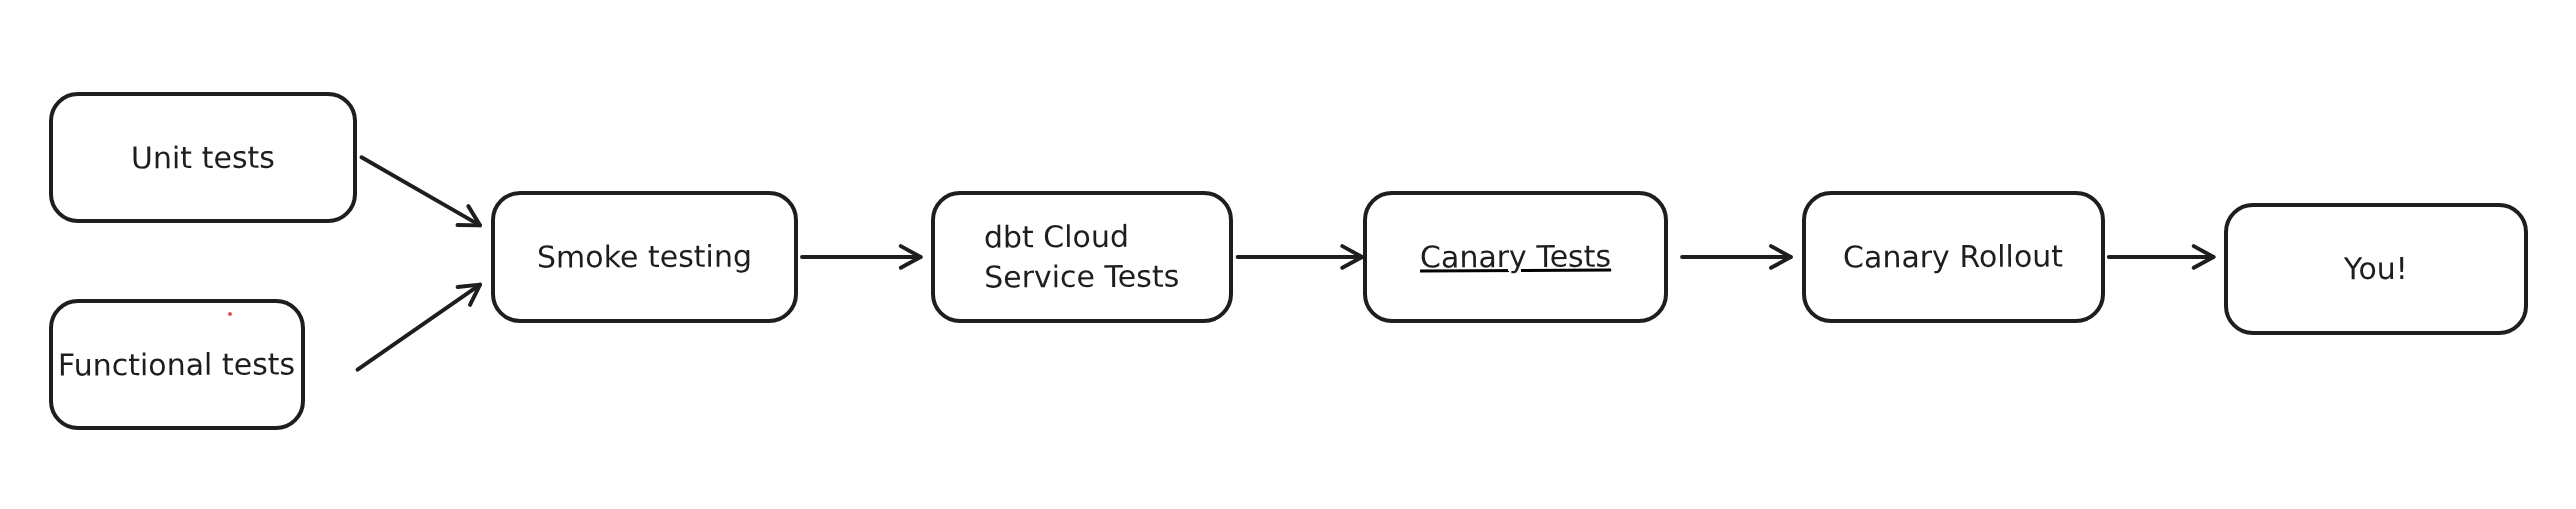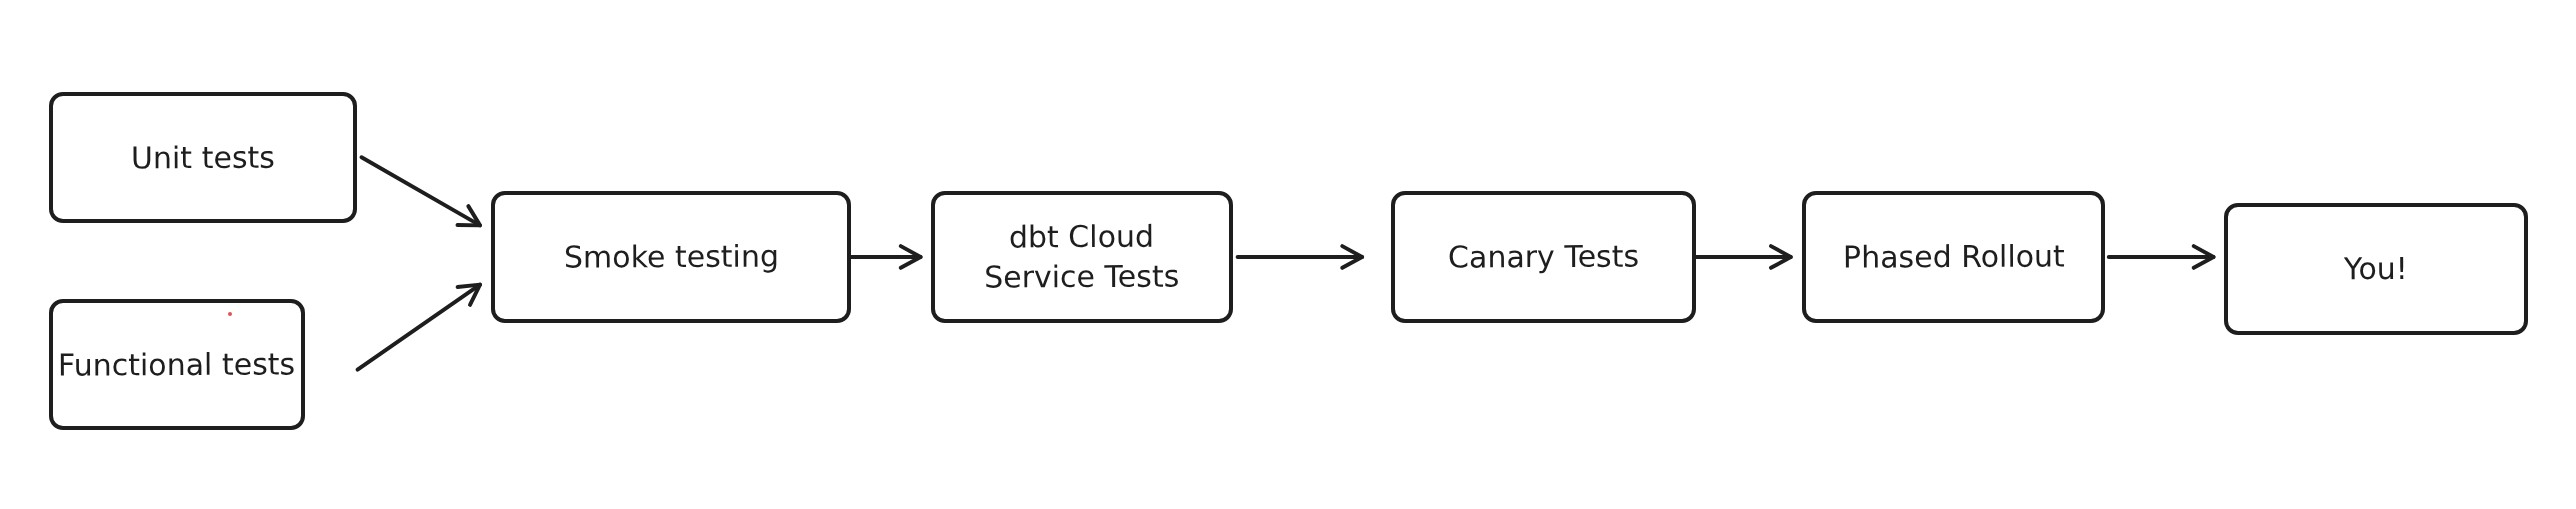--- a/index.html
+++ b/index.html
@@ -25,25 +25,24 @@
     top: 0;
     width: 2576px;
     height: 510px;
     pointer-events: none;
   }
   .node {
     position: absolute;
     box-sizing: border-box;
     background: #ffffff;
     border: 4px solid #1e1e1e;
-    border-radius: 14px;
+    border-radius: 29px;
     display: flex;
     align-items: center;
     justify-content: center;
-    text-align: center;
   }
   .node-label {
     color: #1e1e1e;
     font-size: 30px;
     line-height: 1.32;
     white-space: pre-line;
     letter-spacing: 0px;
     transform: rotate(-0.3deg);
   }
   .artifact-dot {
@@ -78,35 +77,35 @@
   </svg>
 
   <div class="node" style="left:49px; top:92px; width:308px; height:131px;">
     <span class="node-label">Unit tests</span>
   </div>
 
   <div class="node" style="left:49px; top:299px; width:256px; height:131px;">
     <span class="node-label">Functional tests</span>
   </div>
 
-  <div class="node" style="left:491px; top:191px; width:360px; height:132px;">
+  <div class="node" style="left:491px; top:191px; width:307px; height:132px;">
     <span class="node-label">Smoke testing</span>
   </div>
 
   <div class="node" style="left:931px; top:191px; width:302px; height:132px;">
     <span class="node-label">dbt Cloud
 Service Tests</span>
   </div>
 
-  <div class="node" style="left:1391px; top:191px; width:305px; height:132px;">
+  <div class="node" style="left:1363px; top:191px; width:305px; height:132px;text-decoration:underline;">
     <span class="node-label">Canary Tests</span>
   </div>
 
   <div class="node" style="left:1802px; top:191px; width:303px; height:132px;">
-    <span class="node-label">Phased Rollout</span>
+    <span class="node-label">Canary Rollout</span>
   </div>
 
   <div class="node" style="left:2224px; top:203px; width:304px; height:132px;">
     <span class="node-label">You!</span>
   </div>
 
   <div class="artifact-dot"></div>
 
 </div>
 

